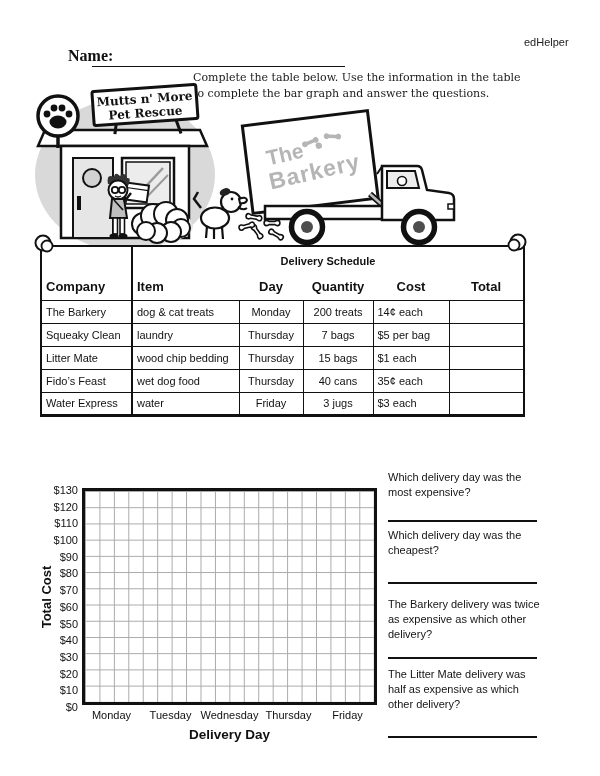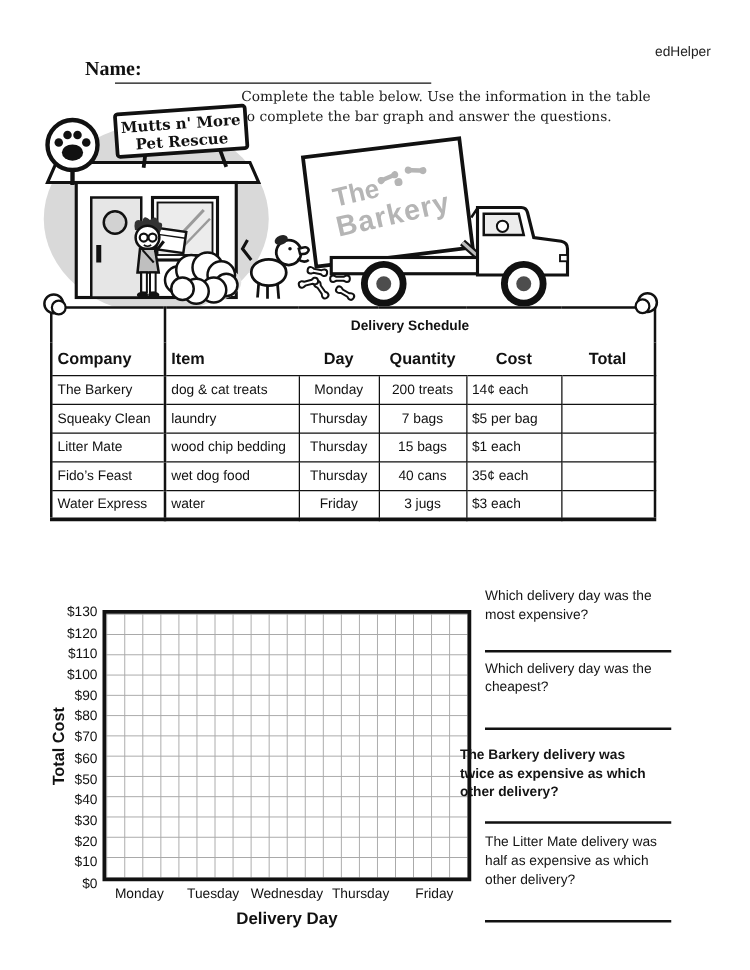--- a/index.html
+++ b/index.html
@@ -283,17 +283,17 @@
   <span>Friday</span>
 </div>
 <div class="abs xlabel" style="left:82px; top:727px; width:295px;">Delivery Day</div>
 
 <div class="abs question" style="left:388px; top:470px;">Which delivery day was the most expensive?</div>
 <div class="abs answer-line" style="left:388px; top:506px; height:16px;"></div>
 
 <div class="abs question" style="left:388px; top:504px;margin-top:24px;">Which delivery day was the cheapest?</div>
 <div class="abs answer-line" style="left:388px; top:568px; height:16px;"></div>
 
-<div class="abs question" style="left:368px; top:597px;font-weight:bold;">The Barkery delivery was twice as expensive as which other delivery?</div>
+<div class="abs question" style="left:388px; top:597px;">The Barkery delivery was twice as expensive as which other delivery?</div>
 <div class="abs answer-line" style="left:388px; top:643px; height:16px;"></div>
 
 <div class="abs question" style="left:388px; top:667px;">The Litter Mate delivery was half as expensive as which other delivery?</div>
 <div class="abs answer-line" style="left:388px; top:722px; height:16px;"></div>
 
 </body></html>

